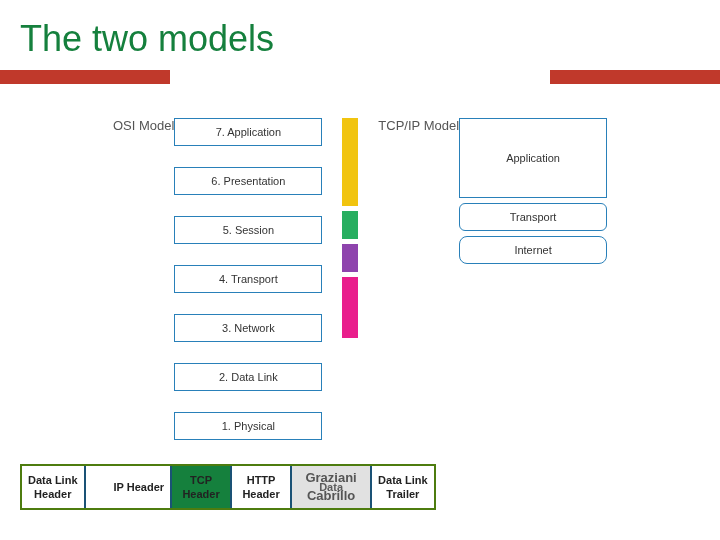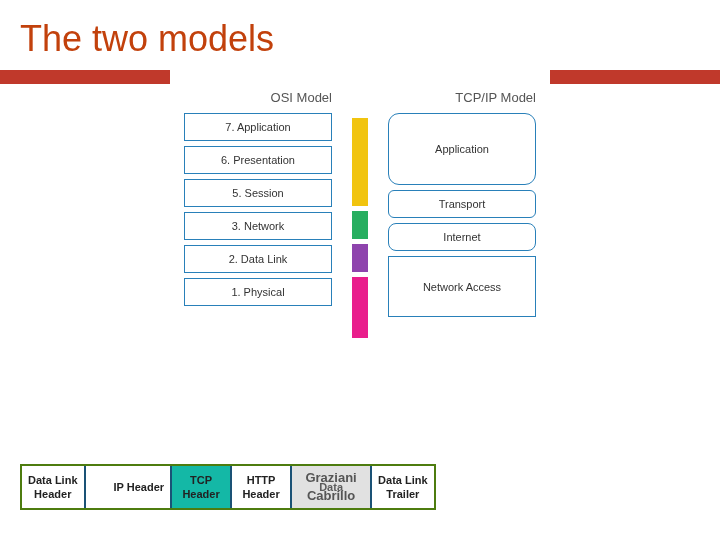--- a/index.html
+++ b/index.html
@@ -8,21 +8,21 @@
       height: 540px;
       background: #fff;
       font-family: Arial, sans-serif;
       overflow: hidden;
       position: relative;
     }
 
     .title {
       font-size: 36px;
       font-weight: 300;
-      color: #c2410c;
+      color: #15803d;
       padding: 18px 20px 10px 20px;
     }
 
     
     .bar-row {
       display: flex;
       height: 14px;
       margin-bottom: 6px;
     }
     .bar-red-left { background: #c0392b; width: 170px; }
@@ -38,35 +38,36 @@
     }
 
     .model-container {
       display: flex;
       gap: 20px;
       align-items: flex-start;
     }
 
     .osi-model, .tcpip-model {
       display: flex;
-      flex-direction: column;
-      align-items: flex-end;
+      flex-direction: row;
+      align-items: flex-start;
+      margin-top: 28px;
     }
 
     .model-title {
       font-size: 13px;
       color: #555;
       margin-bottom: 8px;
       font-weight: normal;
     }
 
     .osi-layers {
       display: flex;
       flex-direction: column;
-      gap: 5px;
+      gap: 21px;
     }
 
     .osi-layer {
       border: 1.5px solid #2980b9;
       background: #fff;
       width: 148px;
       height: 28px;
       display: flex;
       align-items: center;
       justify-content: center;
@@ -87,21 +88,21 @@
       background: #fff;
       width: 148px;
       display: flex;
       align-items: center;
       justify-content: center;
       font-size: 11px;
       color: #333;
       text-align: center;
     }
 
-    .tcpip-application { height: 72px; border-radius: 11px; } 
+    .tcpip-application { height: 80px; } 
     .tcpip-transport { height: 28px; border-radius: 6px; }
     .tcpip-internet { height: 28px; border-radius: 8px; }
     .tcpip-network-access { height: 61px; }
 
     
     .color-strip-container {
       display: flex;
       flex-direction: column;
       gap: 5px;
       margin-top: 28px;
@@ -136,21 +137,21 @@
       color: #222;
       min-width: 60px;
       text-align: center;
       line-height: 1.3;
     }
 
     .packet-cell:last-child { border-right: none; }
 
     .pc-dl-header { background: #fff; }
     .pc-ip-header { background: #fff; margin-left: 22px; }
-    .pc-tcp-header { background: #14b8a6; }
+    .pc-tcp-header { background: #15803d; }
     .pc-http-header { background: #fff; }
     .pc-data { background: #fff; position: relative; overflow: hidden; }
     .pc-dl-trailer { background: #fff; }
 
     .watermark {
       position: absolute;
       width: 100%;
       height: 100%;
       top: 0; left: 0;
       display: flex;
@@ -185,20 +186,23 @@
         <div class="osi-layer">
           <span>7. Application</span>
         </div>
         <div class="osi-layer">
           <span>6. Presentation</span>
         </div>
         <div class="osi-layer">
           <span>5. Session</span>
         </div>
         <div class="osi-layer">
+          <span>4. Transport</span>
+        </div>
+        <div class="osi-layer">
           <span>3. Network</span>
         </div>
         <div class="osi-layer">
           <span>2. Data Link</span>
         </div>
         <div class="osi-layer">
           <span>1. Physical</span>
         </div>
       </div>
     </div>
@@ -218,23 +222,20 @@
       <div class="model-title">TCP/IP Model</div>
       <div class="tcpip-layers">
         <div class="tcpip-layer tcpip-application">
           <span>Application</span>
         </div>
         <div class="tcpip-layer tcpip-transport">
           <span>Transport</span>
         </div>
         <div class="tcpip-layer tcpip-internet">
           <span>Internet</span>
-        </div>
-        <div class="tcpip-layer tcpip-network-access">
-          <span>Network Access</span>
         </div>
       </div>
     </div>
 
   </div>
 </div>
 
 <div class="packet-row">
   <div class="packet-cell pc-dl-header">Data Link<br>Header</div>
   <div class="packet-cell pc-ip-header">IP Header</div>

